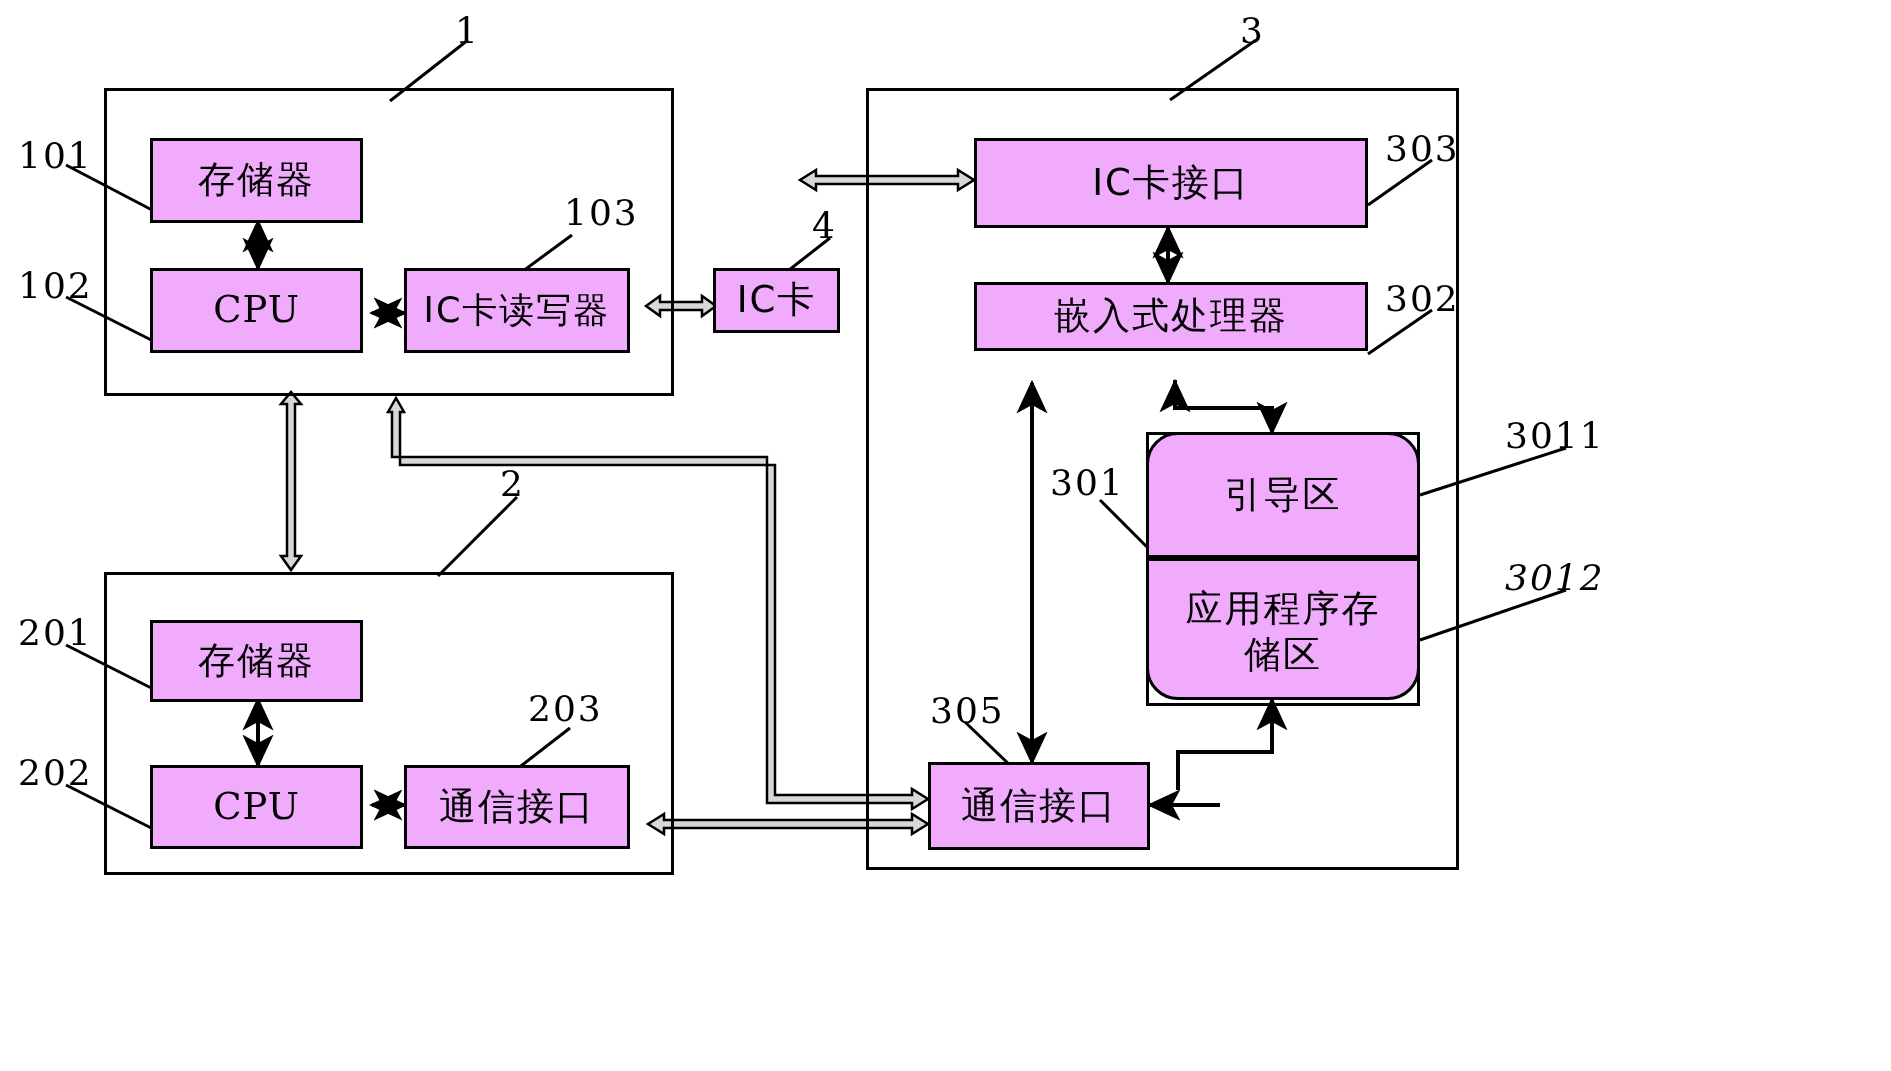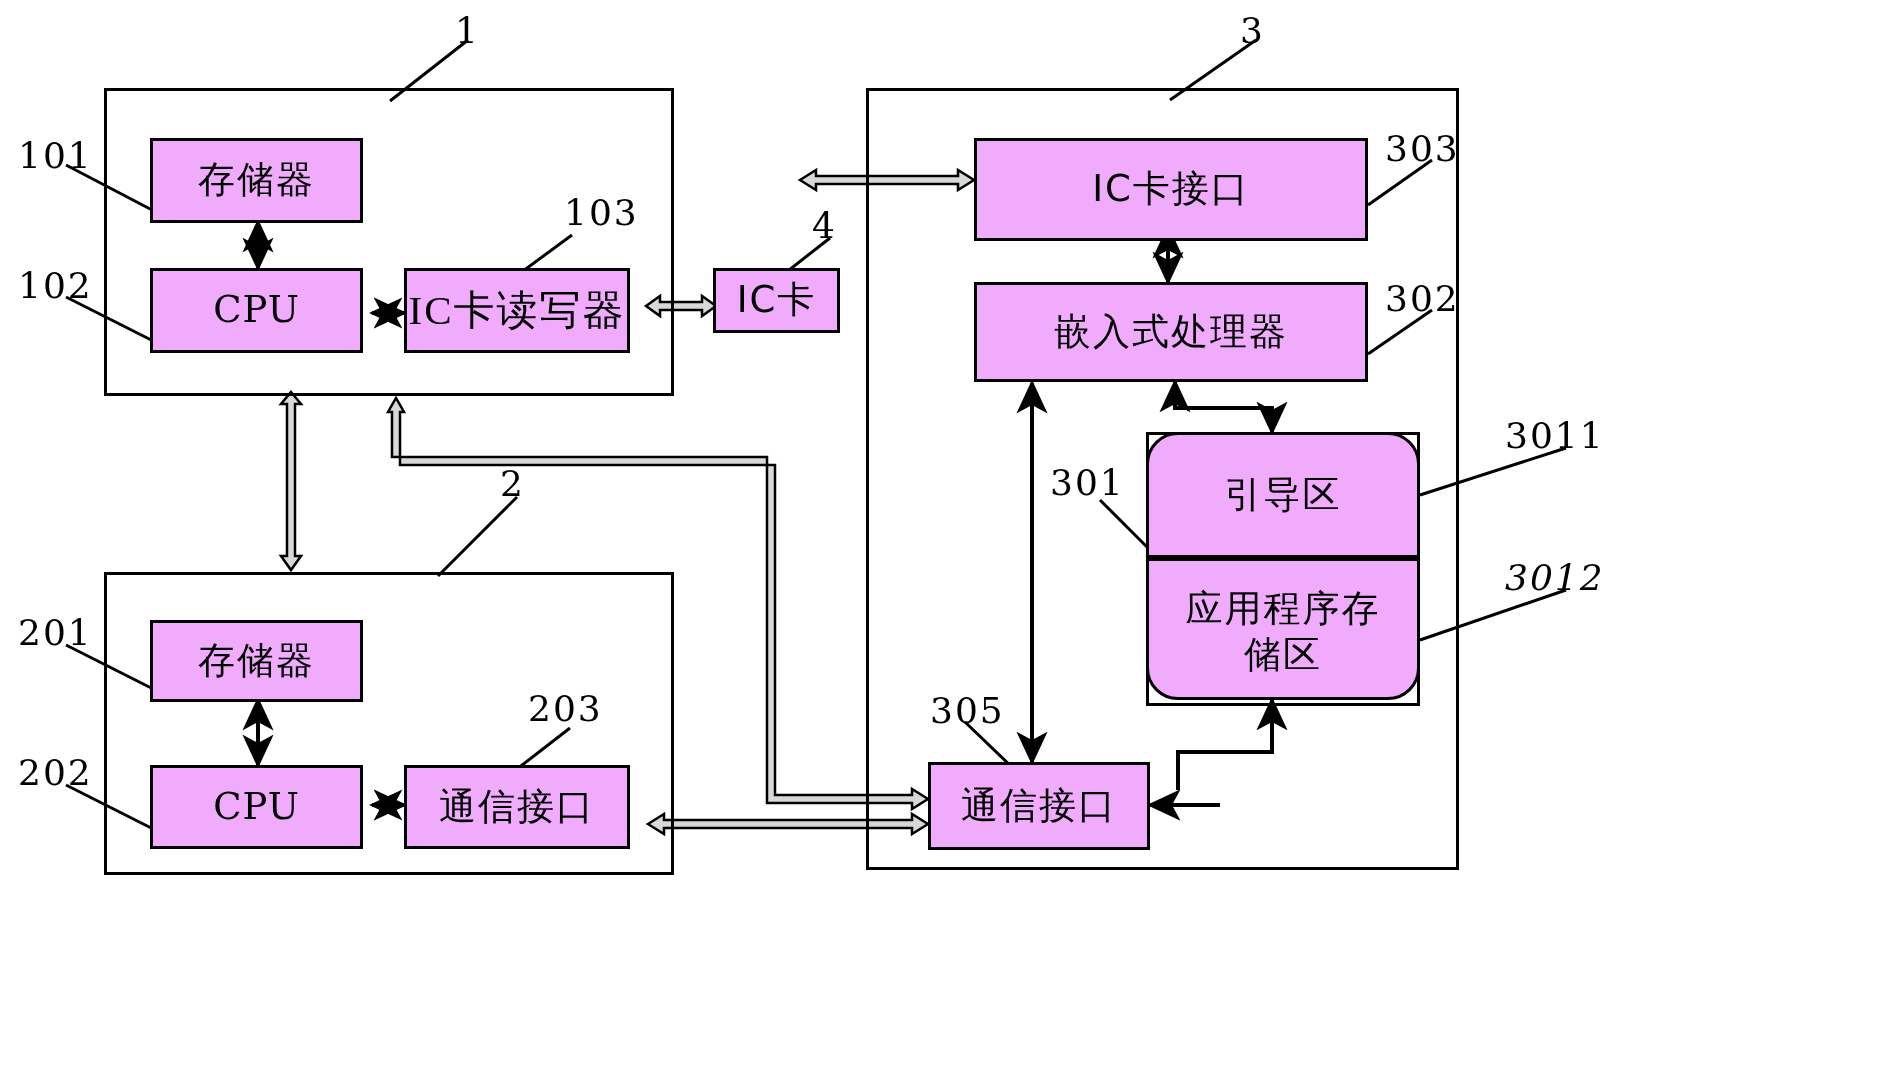--- a/index.html
+++ b/index.html
@@ -43,22 +43,21 @@
   .inner {
     border-width: 3px;
   }
   .cn {
     font-family: "DejaVu Sans", "Liberation Sans", sans-serif;
     font-size: 37px;
     letter-spacing: 2px;
     font-weight: 400;
   }
   .cn-sm {
-    font-size: 41px;
-    font-family: Liberation Serif, serif;
+    font-size: 35px;
   }
   .lat {
     font-family: "DejaVu Serif", "Liberation Serif", serif;
     font-size: 37px;
     letter-spacing: 1px;
     text-align: center;
   }
   .ref {
     position: absolute;
     font-family: "DejaVu Serif", "Liberation Serif", serif;
@@ -212,25 +211,25 @@
   <div class="box inner" style="left:150px; top:765px; width:213px; height:84px;">
     <span class="lat">CPU</span>
   </div>
 
   <div class="box inner" style="left:404px; top:765px; width:226px; height:84px;">
     <span class="cn">通信接口</span>
   </div>
 
   <div class="box outer" style="left:866px; top:88px; width:593px; height:782px;"></div>
 
-  <div class="box inner" style="left:974px; top:138px; width:394px; height:103px;">
+  <div class="box inner" style="left:974px; top:138px; width:394px; height:90px;">
     <span class="cn">IC卡接口</span>
   </div>
 
-  <div class="box inner" style="left:974px; top:282px; width:394px; height:100px;">
+  <div class="box inner" style="left:974px; top:282px; width:394px; height:69px;">
     <span class="cn">嵌入式处理器</span>
   </div>
 
   <div class="box inner" style="left:1146px; top:432px; width:274px; height:268px; display:block; padding:0;border-radius:32px;">
     <div style="position:absolute; left:-3px; top:-3px; width:274px; height:126px; border:3px solid #000; box-sizing:border-box; display:flex; align-items:center; justify-content:center;">
       <span class="cn">引导区</span>
     </div>
     <div style="position:absolute; left:-3px; top:123px; width:274px; height:148px; border:3px solid #000; box-sizing:border-box; display:flex; align-items:center; justify-content:flex-end; padding:0 20px;">
       <span class="cn" style="line-height:1.25;">应用程序存储区</span>
     </div>

